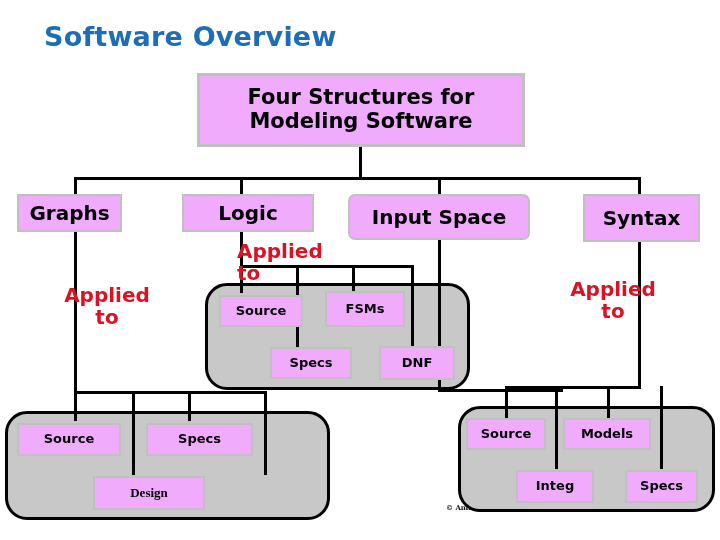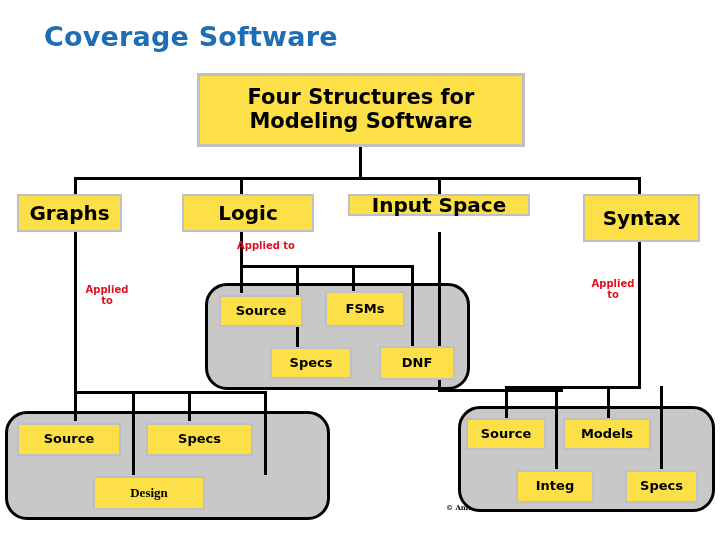--- a/index.html
+++ b/index.html
@@ -32,21 +32,21 @@
     font-size: 27px;
     font-weight: bold;
     color: #1f6eb5;
     letter-spacing: 0.2px;
     white-space: nowrap;
   }
 
   
   .ybox {
     position: absolute;
-    background: #fde047;
+    background: #f0abfc;
     border: 2px solid #c0c0c0;
     box-sizing: border-box;
     display: flex;
     align-items: center;
     justify-content: center;
     text-align: right;
     color: #000000;
     font-family: "DejaVu Sans", sans-serif;
     font-weight: bold;
     line-height: 1.12;
@@ -81,21 +81,21 @@
   }
   .lnv { width: 3px; }
   .lnh { height: 3px; }
 
   
   .redlabel {
     position: absolute;
     color: #dd1122;
     font-family: "DejaVu Sans", sans-serif;
     font-weight: bold;
-    font-size: 10px;
+    font-size: 20px;
     line-height: 1.12;
     text-align: center;
     z-index: 8;
     white-space: pre-line;
   }
 
   
   .copyright {
     position: absolute;
     left: 446px;
@@ -106,21 +106,21 @@
     color: #111111;
     z-index: 3;
     white-space: nowrap;
   }
 </style>
 </head>
 <body>
 
 <div id="slide">
 
-  <div class="slide-title">Coverage Software</div>
+  <div class="slide-title">Software Overview</div>
 
   <div class="ybox big" style="left:197px; top:73px; width:328px; height:74px; flex-direction:column;">
     <span>Four Structures for</span>
     <span>Modeling Software</span>
   </div>
 
   <div class="ln lnv" style="left:359px; top:147px; height:32px;"></div>
 
   <div class="ln lnh" style="left:74px; top:177px; width:567px;"></div>
 
@@ -130,21 +130,21 @@
   <div class="ln lnv" style="left:638px; top:177px; height:18px;"></div>
 
   <div class="ybox mid" style="left:17px; top:194px; width:105px; height:38px;">
     <span>Graphs</span>
   </div>
 
   <div class="ybox mid" style="left:182px; top:194px; width:132px; height:38px;">
     <span>Logic</span>
   </div>
 
-  <div class="ybox mid" style="left:348px; top:194px; width:182px; height:22px;">
+  <div class="ybox mid" style="left:348px; top:194px; width:182px; height:46px;border-radius:7px;">
     <span>Input Space</span>
   </div>
 
   <div class="ybox mid" style="left:583px; top:194px; width:117px; height:48px;">
     <span>Syntax</span>
   </div>
 
   <div class="ln lnv" style="left:240px; top:232px; height:36px;"></div>
   <div class="ln lnh" style="left:240px; top:265px; width:174px;"></div>
 

